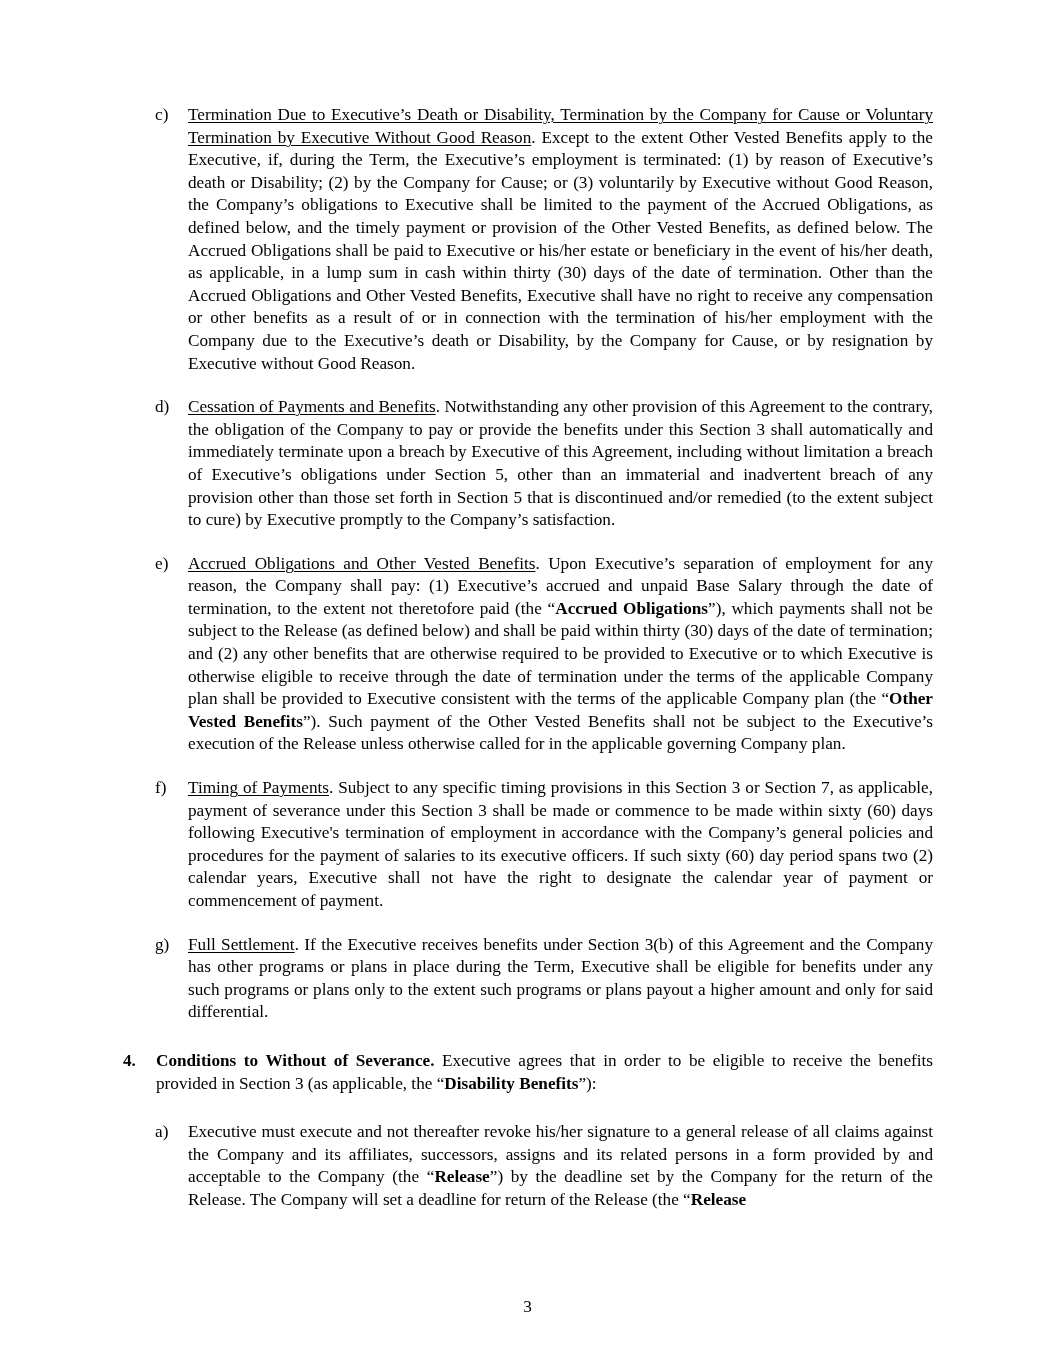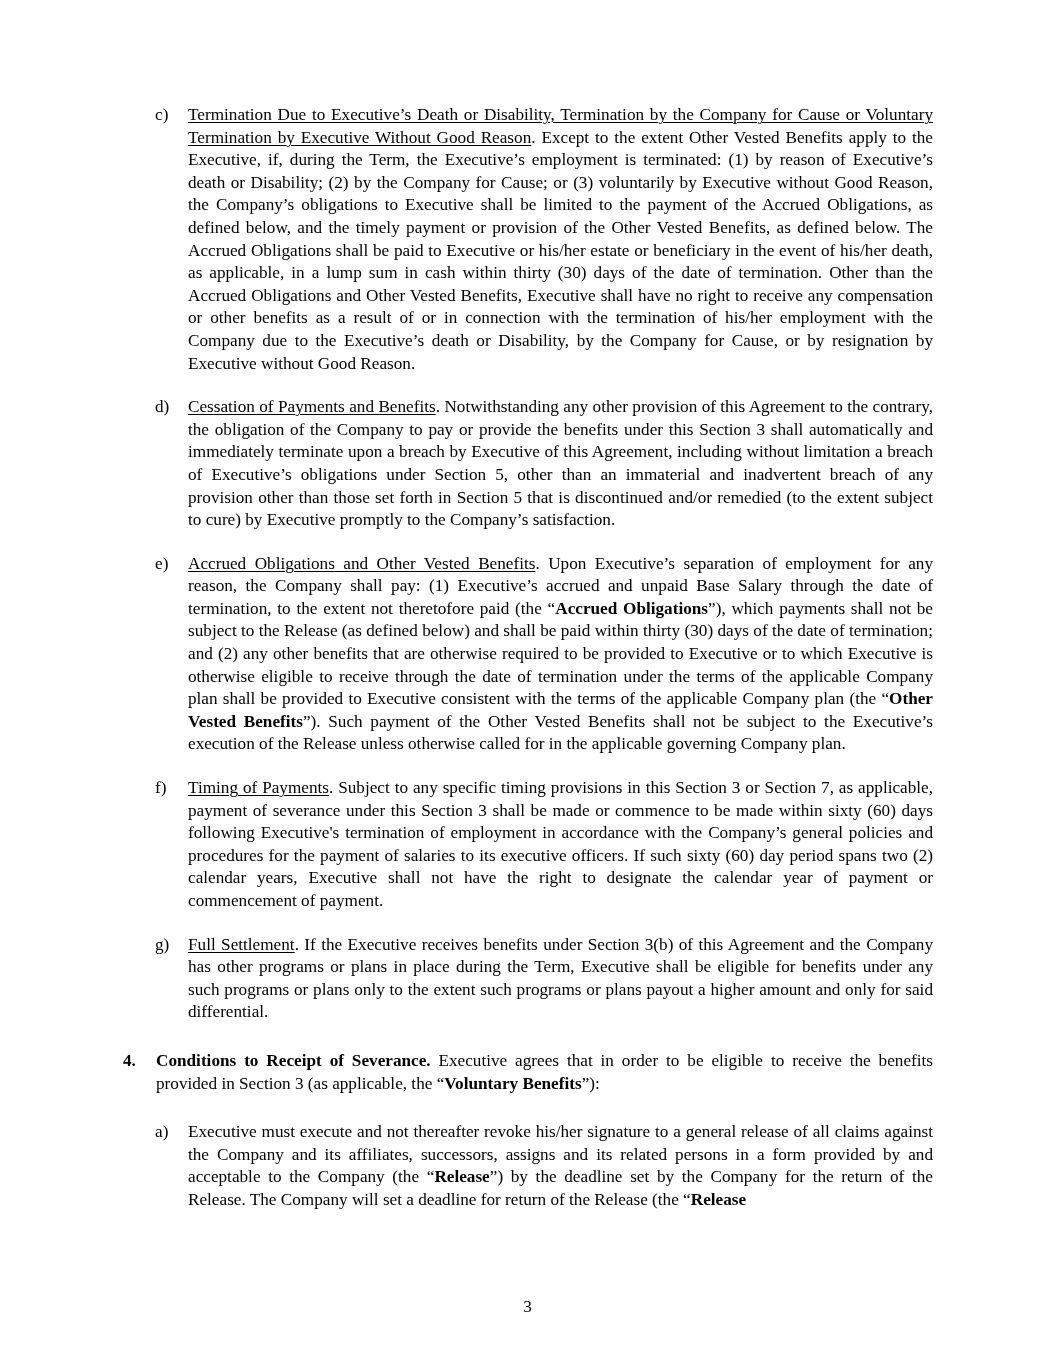--- a/index.html
+++ b/index.html
@@ -108,21 +108,21 @@
       <span class="body"><u class="heading">Timing of Payments</u><span class="run">. Subject to any specific timing provisions in this Section 3 or Section 7, as applicable, payment of severance under this Section 3 shall be made or commence to be made within sixty (60) days following Executive's termination of employment in accordance with the Company’s general policies and procedures for the payment of salaries to its executive officers. If such sixty (60) day period spans two (2) calendar years, Executive shall not have the right to designate the calendar year of payment or commencement of payment.</span></span>
     </div>
 
     <div class="item lettered section-gap">
       <span class="marker">g)</span>
       <span class="body"><u class="heading">Full Settlement</u><span class="run">. If the Executive receives benefits under Section 3(b) of this Agreement and the Company has other programs or plans in place during the Term, Executive shall be eligible for benefits under any such programs or plans only to the extent such programs or plans payout a higher amount and only for said differential.</span></span>
     </div>
 
     <div class="item numbered section-gap">
       <span class="marker">4.</span>
-      <span class="body"><b class="term">Conditions to Receipt of Severance.</b><span class="run"> Executive agrees that in order to be eligible to receive the benefits provided in Section 3 (as applicable, the “</span><b class="term">Voluntary Benefits</b><span class="run">”):</span></span>
+      <span class="body"><b class="term">Conditions to Without of Severance.</b><span class="run"> Executive agrees that in order to be eligible to receive the benefits provided in Section 3 (as applicable, the “</span><b class="term">Disability Benefits</b><span class="run">”):</span></span>
     </div>
 
     <div class="item lettered">
       <span class="marker">a)</span>
       <span class="body"><span class="run">Executive must execute and not thereafter revoke his/her signature to a general release of all claims against the Company and its affiliates, successors, assigns and its related persons in a form provided by and acceptable to the Company (the “</span><b class="term">Release</b><span class="run">”) by the deadline set by the Company for the return of the Release. The Company will set a deadline for return of the Release (the “</span><b class="term">Release</b></span>
     </div>
 
   </div>
 
   <div class="pagenum">3</div>

